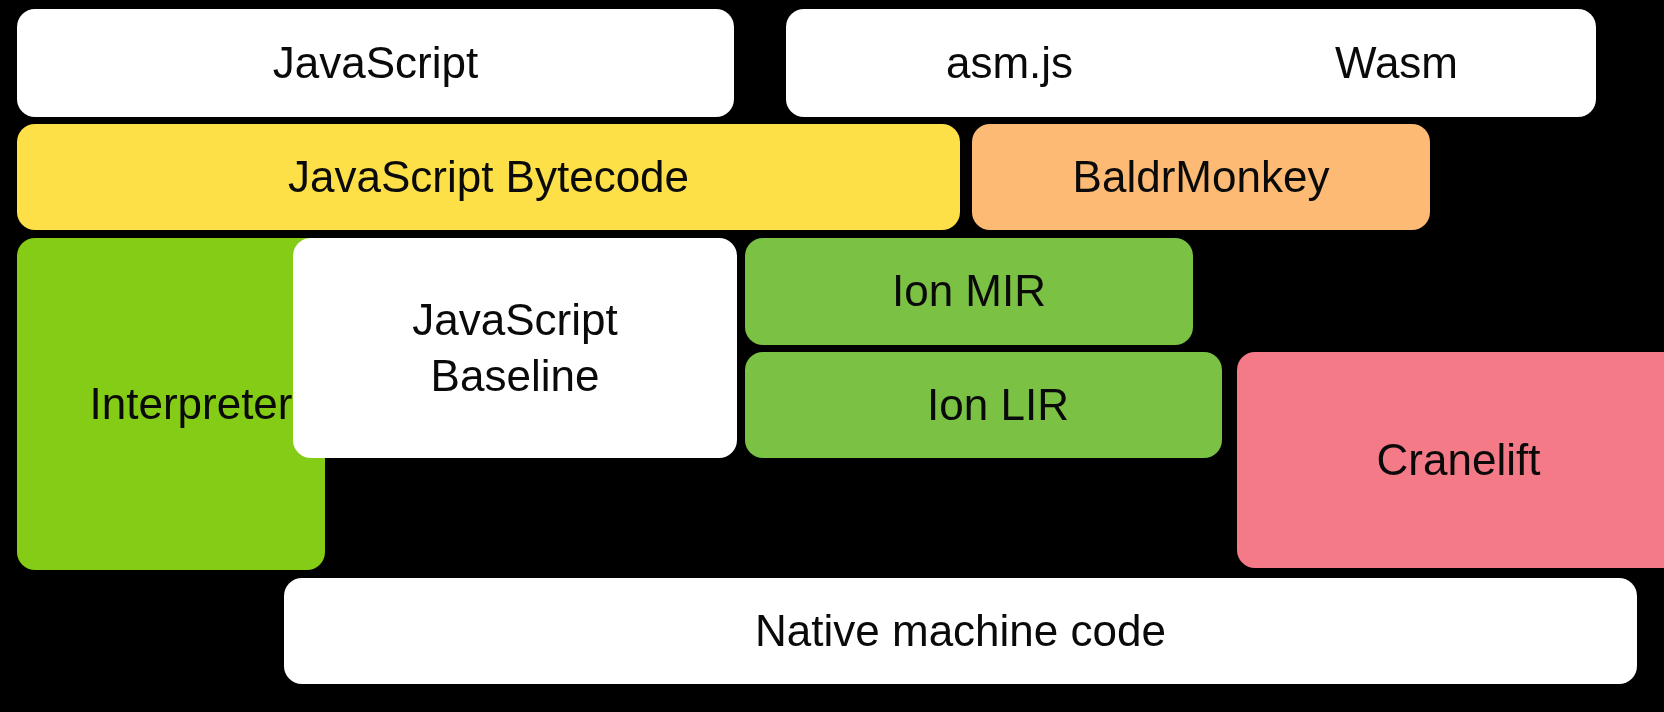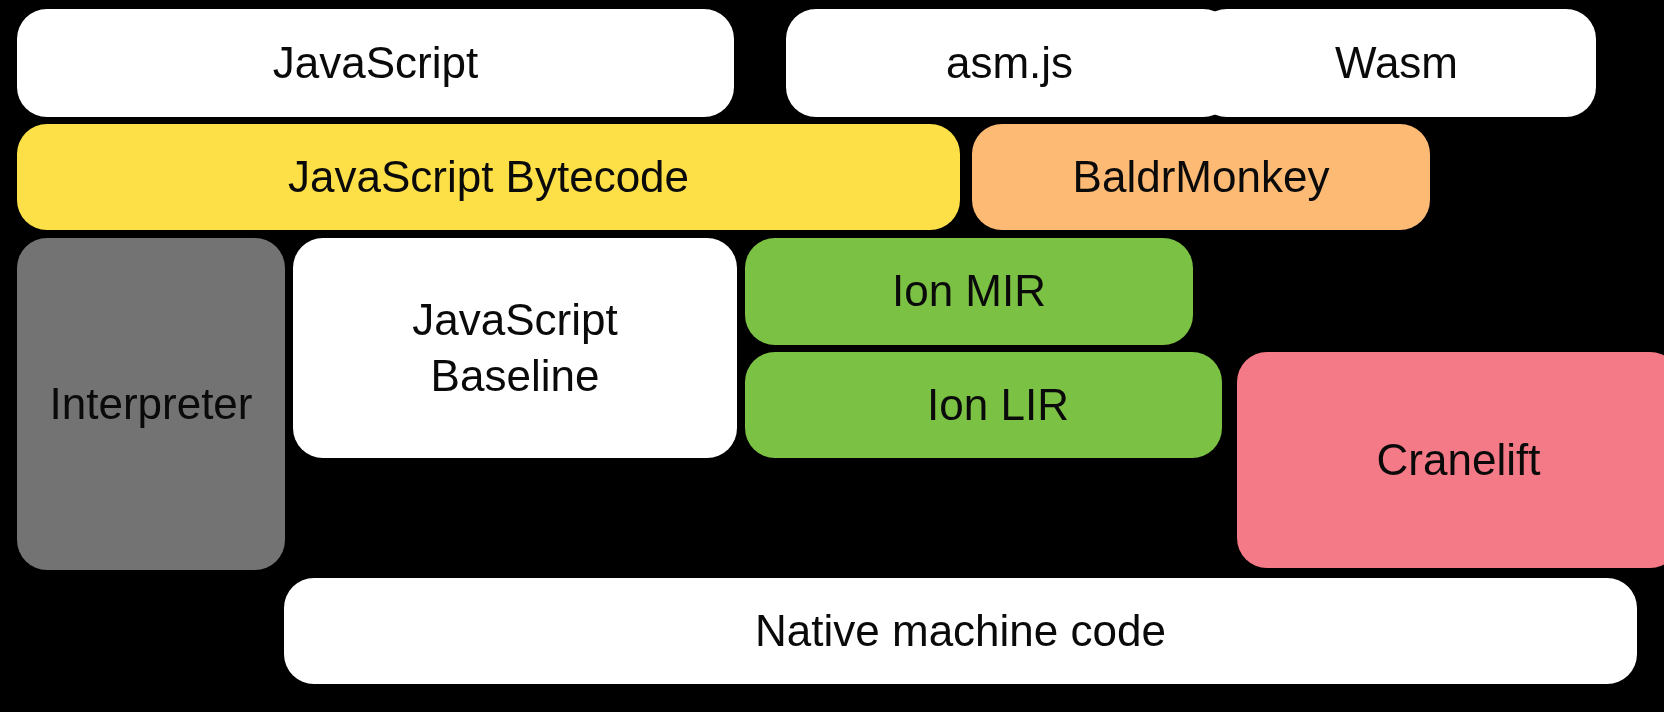--- a/index.html
+++ b/index.html
@@ -10,21 +10,21 @@
   .canvas {
     position: relative;
     width: 1664px;
     height: 712px;
     background: #000000;
     font-family: "Liberation Sans", "DejaVu Sans", sans-serif;
     overflow: hidden;
   }
   .box {
     position: absolute;
-    border-radius: 30px;
+    border-radius: 18px;
     display: flex;
     align-items: center;
     justify-content: center;
     flex-direction: column;
     color: #0a0a0a;
     font-size: 44px;
     line-height: 1.28;
     text-align: center;
     white-space: nowrap;
   }
@@ -60,21 +60,21 @@
   </div>
 
   <div class="box b-bytecode" style="background-color: #fde047;">
     <span>JavaScript Bytecode</span>
   </div>
 
   <div class="box b-baldrmonkey" style="background-color: #fdba74;">
     <span>BaldrMonkey</span>
   </div>
 
-  <div class="box b-interpreter" style="background-color: #737373;">
+  <div class="box b-interpreter" style="background-color: #84cc16; padding-left: 40px;">
     <span>Interpreter</span>
   </div>
 
   <div class="box b-baseline" style="background-color: rgb(255, 255, 255);">
     <span>JavaScript</span>
     <span>Baseline</span>
   </div>
 
   <div class="box b-ionmir" style="background-color: rgb(123, 193, 67);">
     <span>Ion MIR</span>

